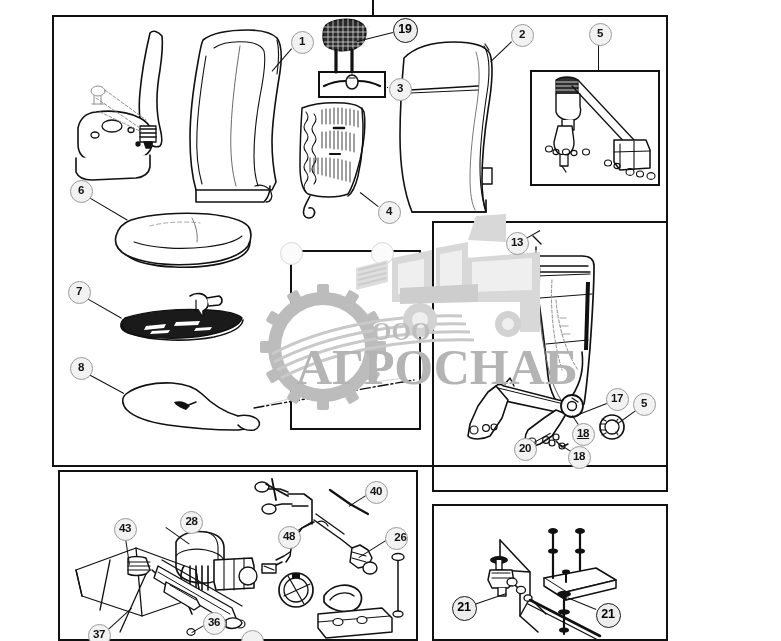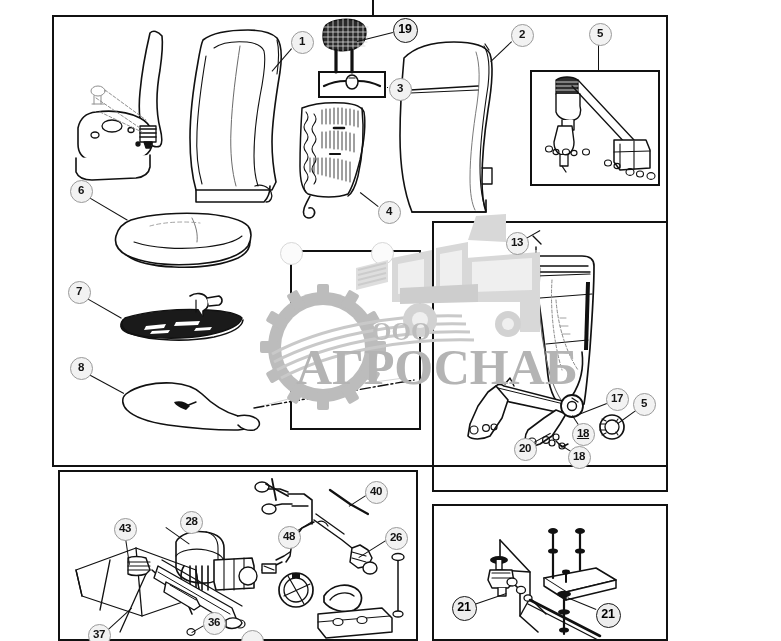--- a/index.html
+++ b/index.html
@@ -595,21 +595,21 @@
       <div class="callout" style="left: 578px; top: 456px;">18</div>
       <div class="leader" style="left: 532px; top: 443px; width: 20.5913px; transform: rotate(-29.0546deg);"></div>
       <div class="callout" style="left: 524px; top: 448px;">20</div>
       <div class="leader" style="left: 474px; top: 604px; width: 33.8378px; transform: rotate(-18.9704deg);"></div>
       <div class="callout bold" style="left: 463px; top: 607px;">21</div>
       <div class="leader" style="left: 596px; top: 610px; width: 31.3847px; transform: rotate(-157.521deg);"></div>
       <div class="callout bold" style="left: 607px; top: 614px;">21</div>
       <div class="leader" style="left: 366px; top: 496px; width: 20.2485px; transform: rotate(147.095deg);"></div>
       <div class="callout" style="left: 375px; top: 491px;">40</div>
       <div class="leader" style="left: 386px; top: 541px; width: 31.9061px; transform: rotate(147.804deg);"></div>
-      <div class="callout" style="left: 395px; top: 537px;">26</div>
+      <div class="callout" style="left: 395px; top: 537px; text-align: right;">26</div>
       <div class="leader" style="left: 296px; top: 531px; width: 18.868px; transform: rotate(-32.0054deg);"></div>
       <div class="callout" style="left: 288px; top: 536px;">48</div>
       <div class="leader" style="left: 166px; top: 527px; width: 29.4109px; transform: rotate(35.3112deg);"></div>
       <div class="callout" style="left: 157px; top: 521px; margin-left: 23px;">28</div>
       <div class="leader" style="left: 204px; top: 626px; width: 13.8924px; transform: rotate(149.744deg);"></div>
       <div class="callout" style="left: 213px; top: 622px;">36</div>
       <div class="leader" style="left: 126px; top: 538px; width: 27.2947px; transform: rotate(81.573deg);"></div>
       <div class="callout" style="left: 124px; top: 528px;">43</div>
       <div class="leader" style="left: 107px; top: 630px; width: 32.5576px; transform: rotate(-42.5104deg);"></div>
       <div class="callout" style="left: 98px; top: 634px;">37</div>

